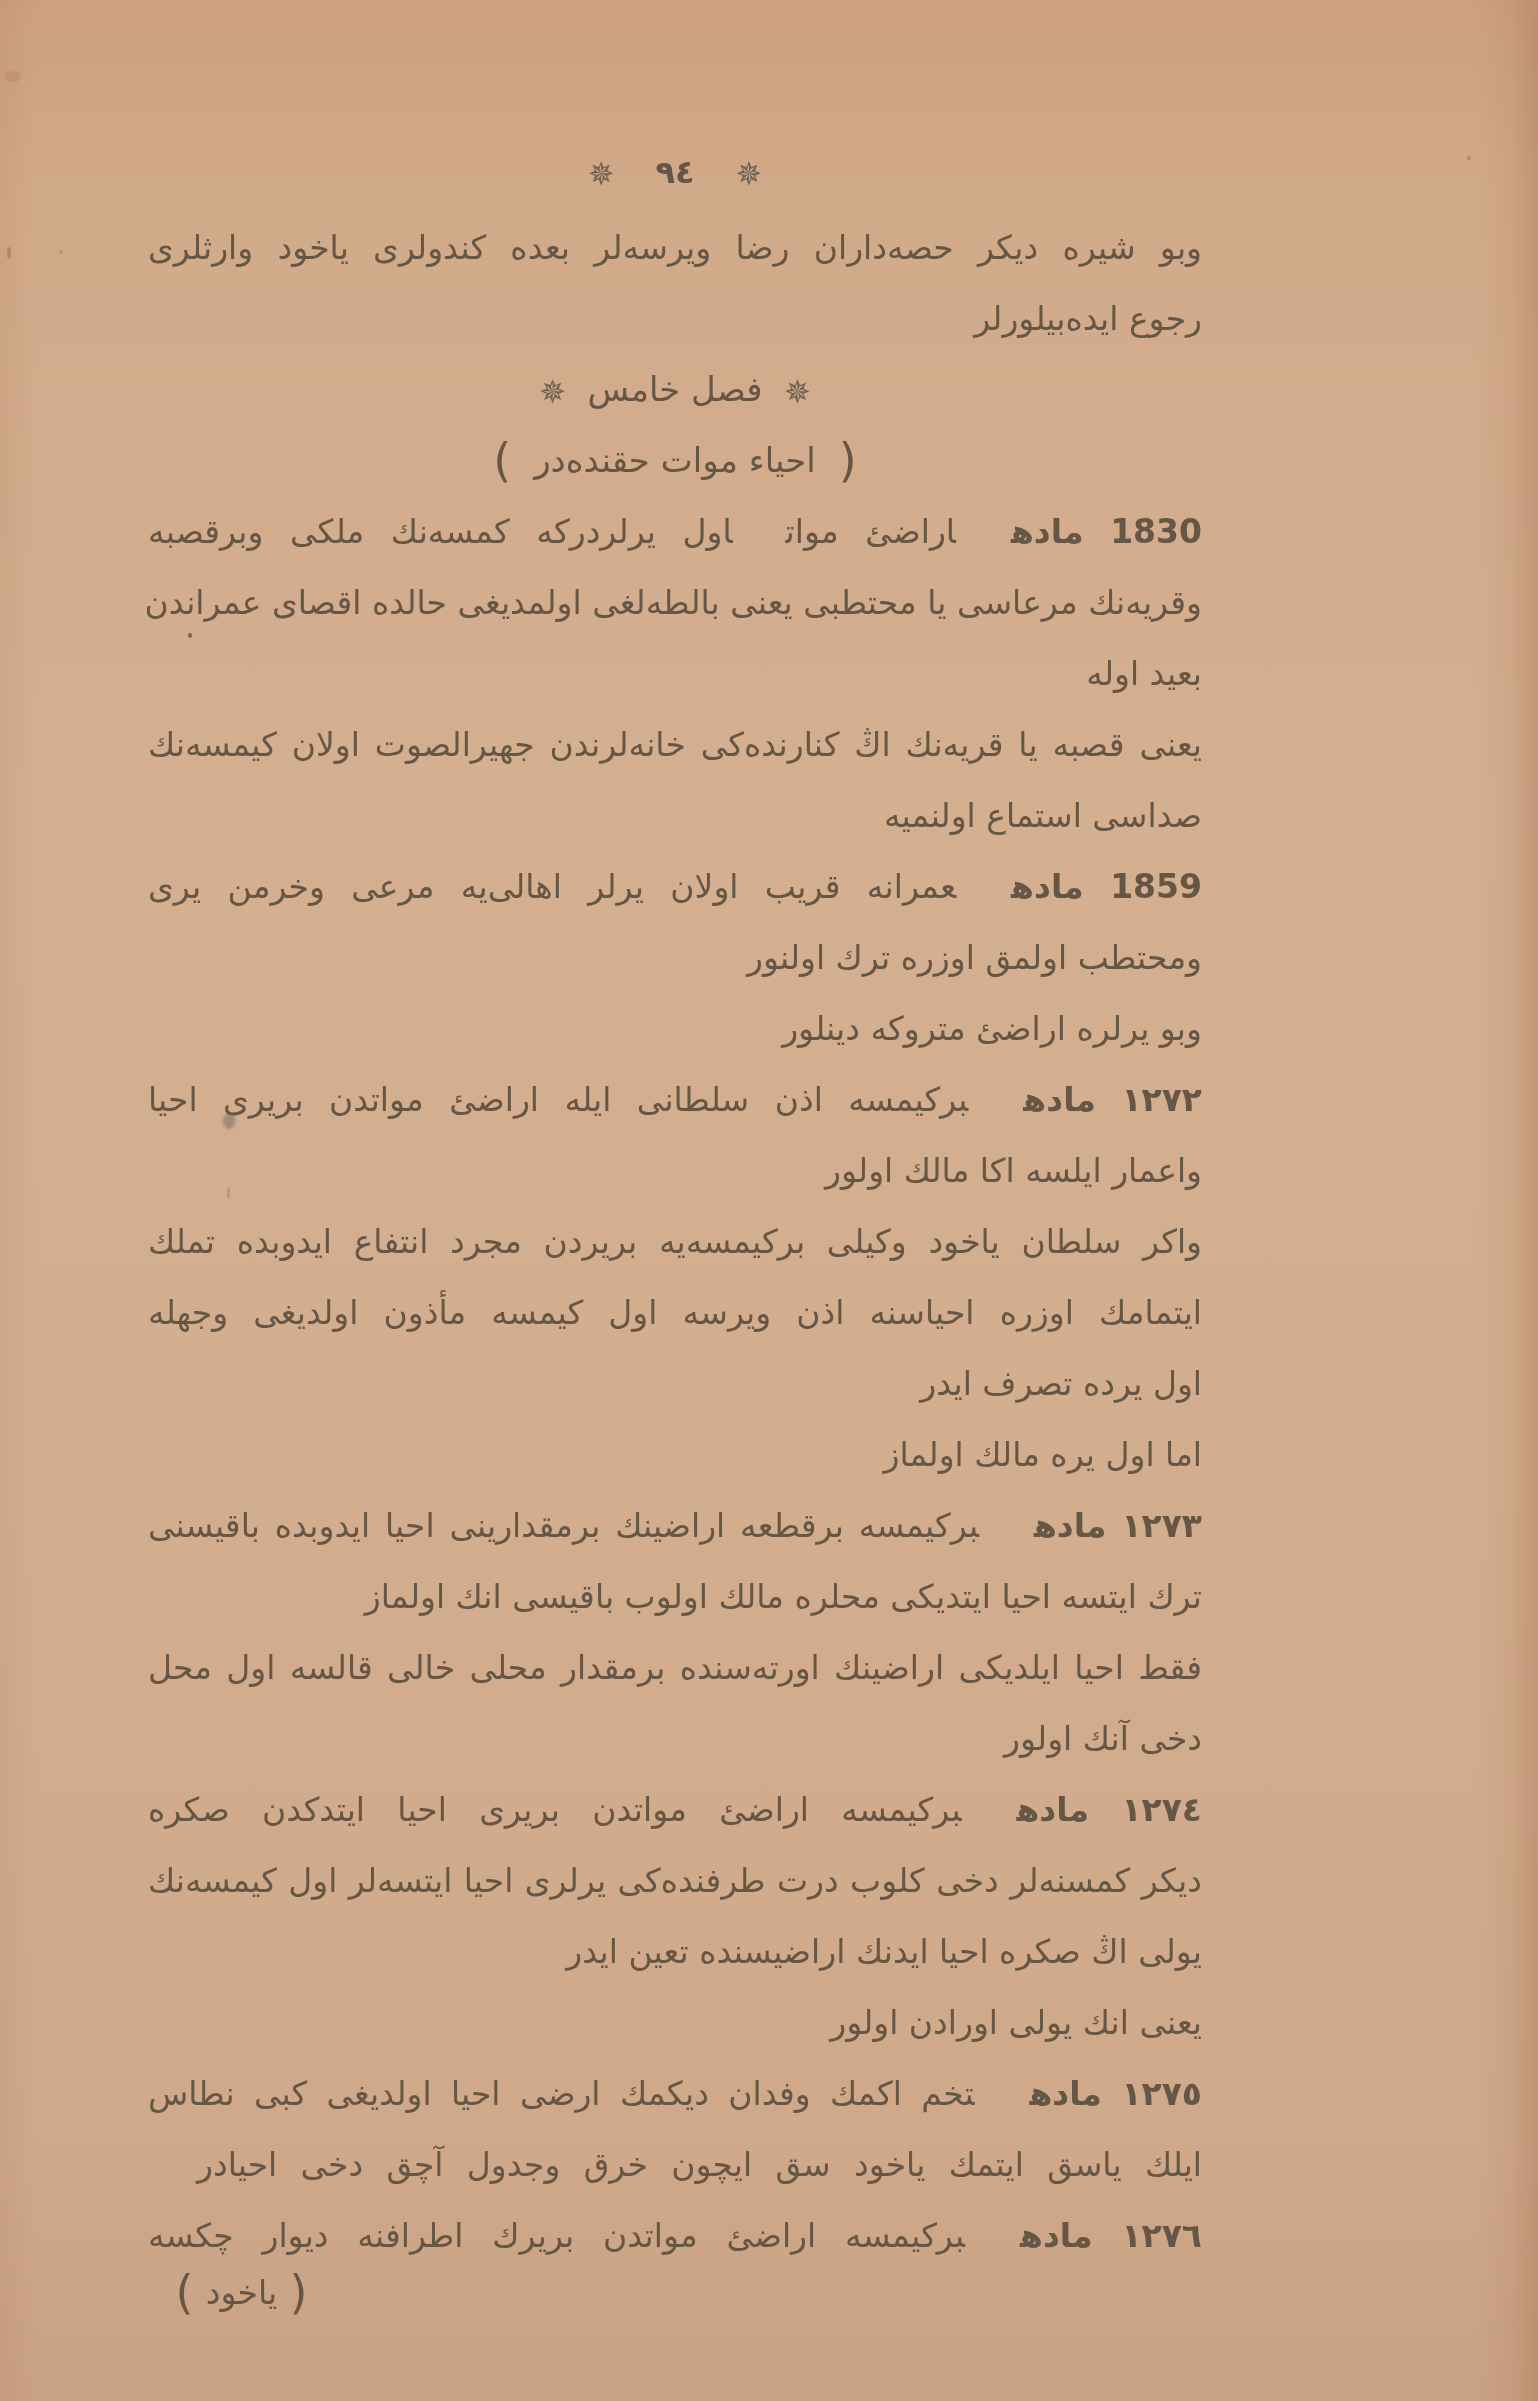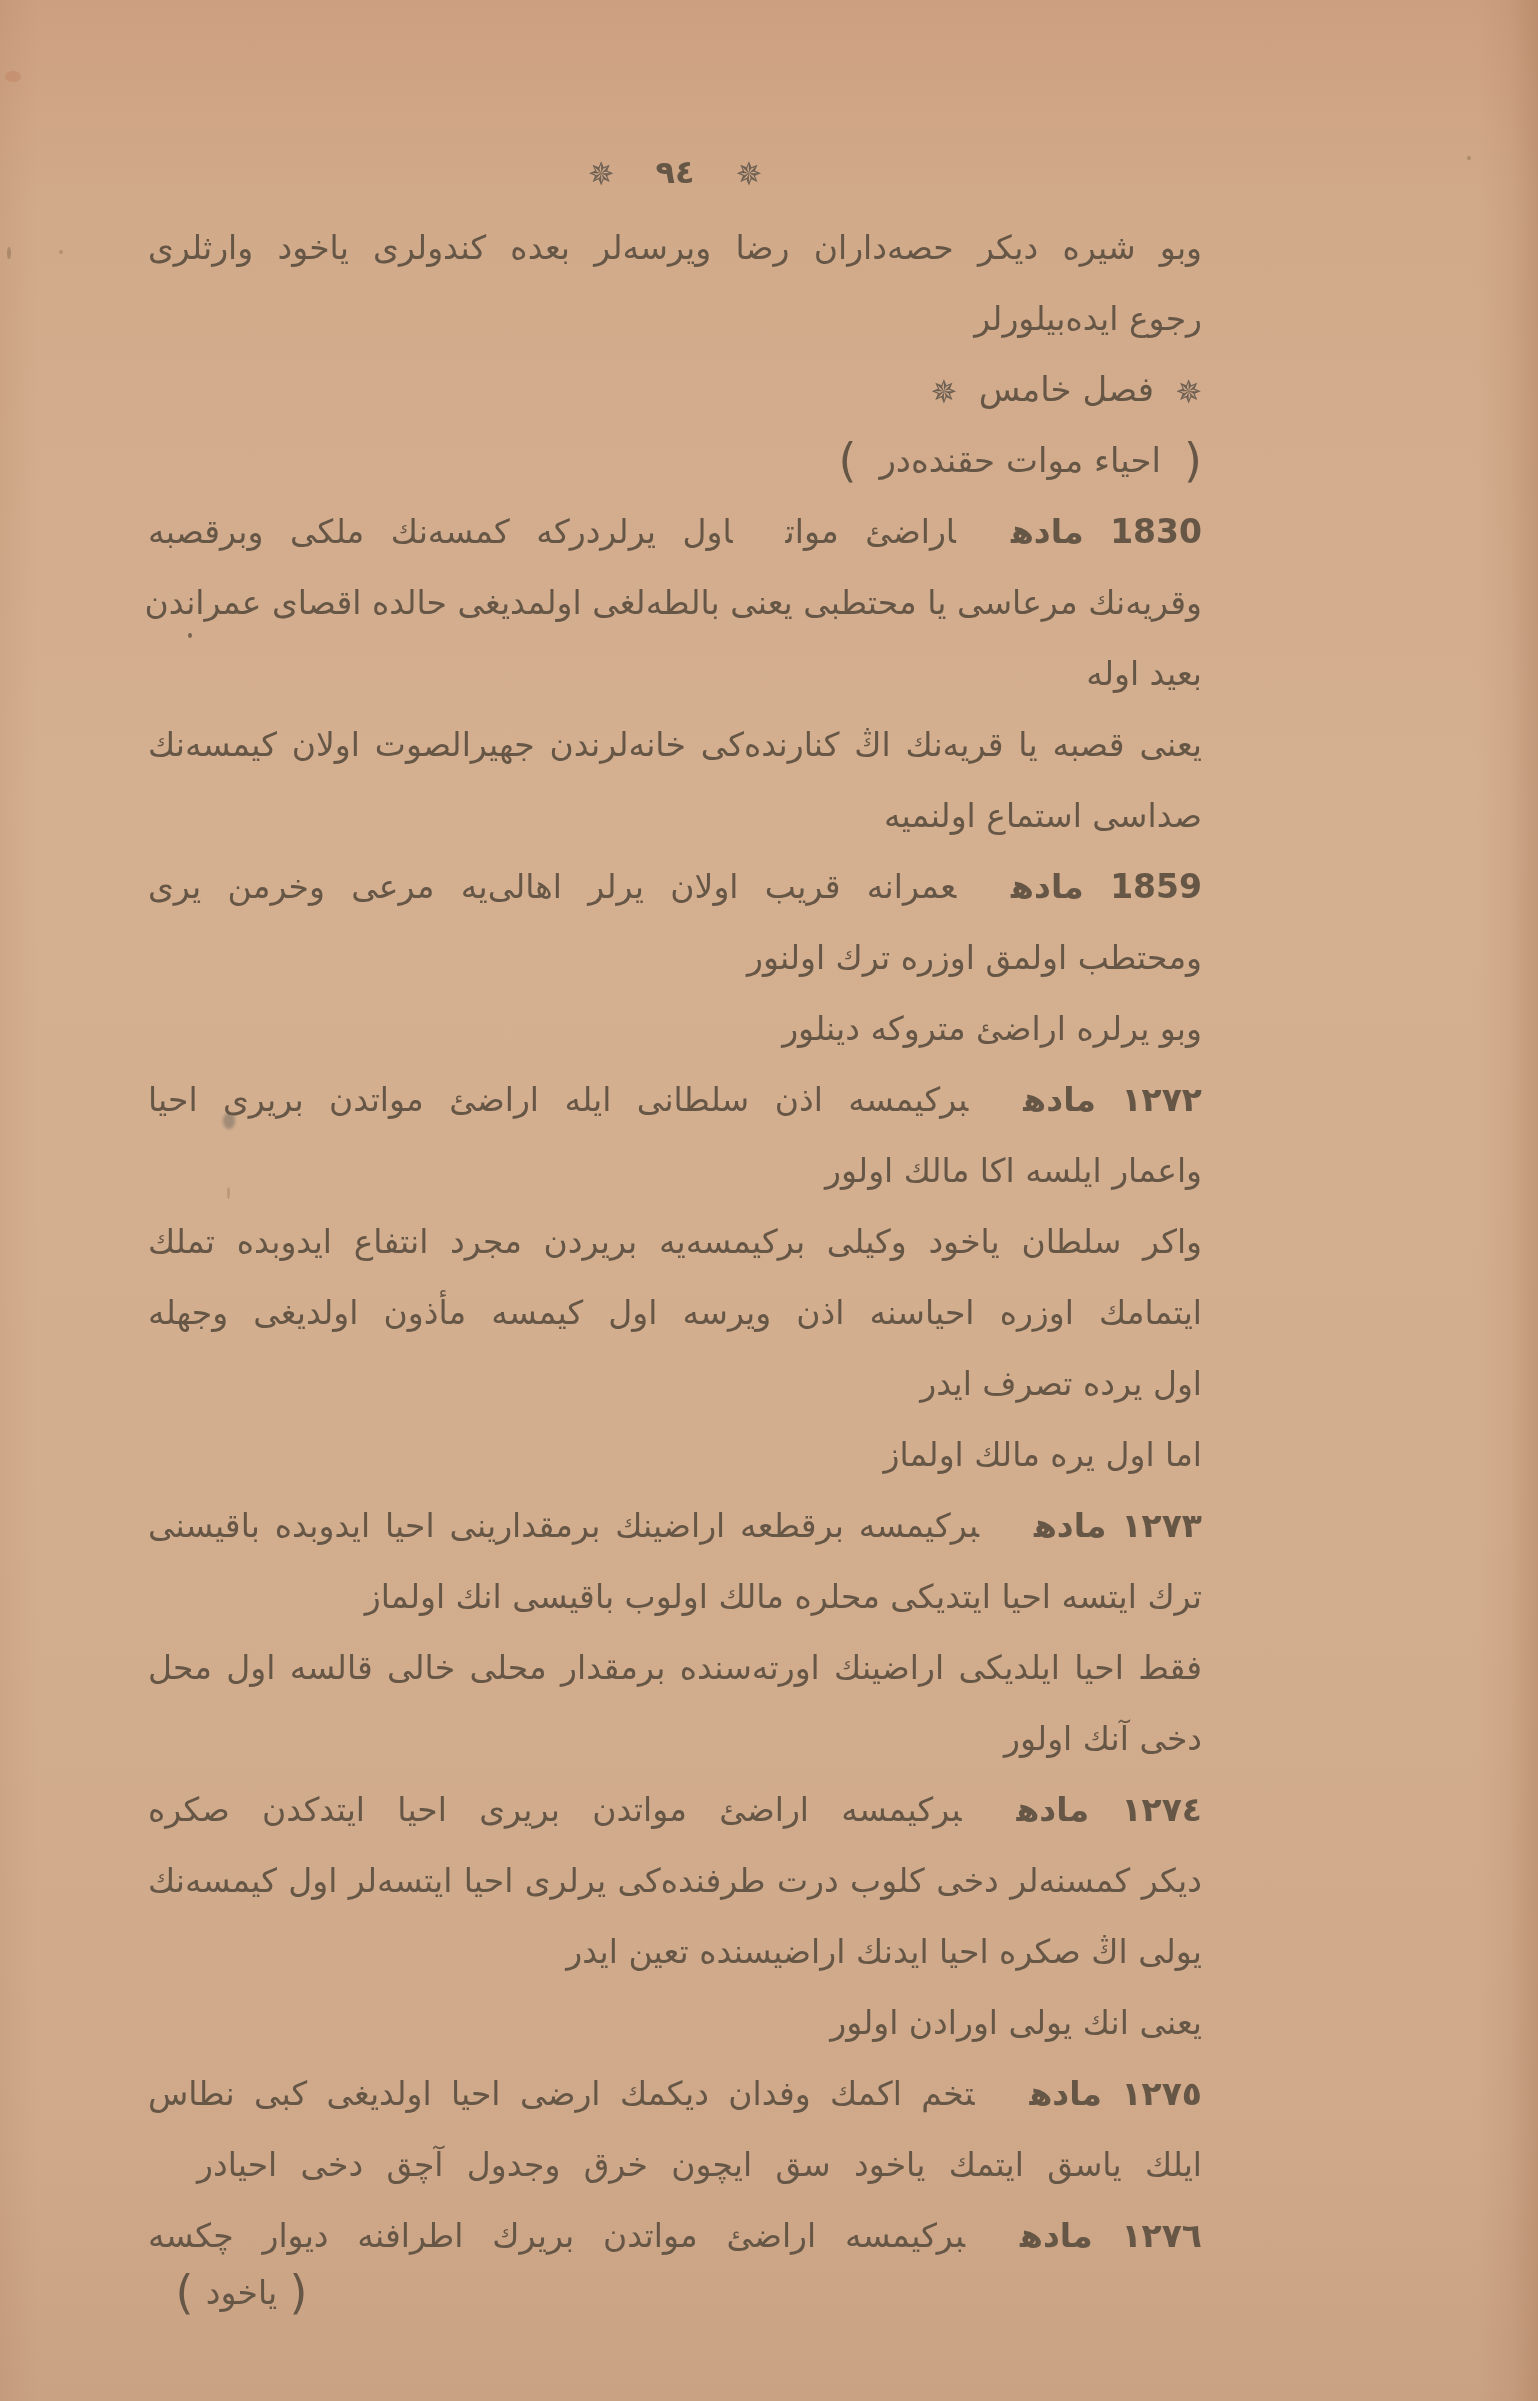--- a/index.html
+++ b/index.html
@@ -39,21 +39,21 @@
       line-height: 1;
     }
     .line {
       height: 71px;
       line-height: 71px;
       font-size: 33px;
       white-space: nowrap;
     }
     .full { text-align: justify; text-align-last: justify; }
     .short { text-align: right; }
-    .center { }
+    .center { text-align: center; }
     .indent-left { padding-left: 49px; }
     .num, .label { font-weight: bold; }
     .label { margin-left: 55px; }
     .term { margin-left: 53px; }
     .section-title .title { margin: 0 21.3px; font-size: 34px; }
     .paren { font-size: 46px; font-weight: normal; vertical-align: -3.6px; }
     .subtitle .sub-text { margin: 0 23px; font-size: 34px; }
     .catchword {
       position: absolute;
       left: 165px;

